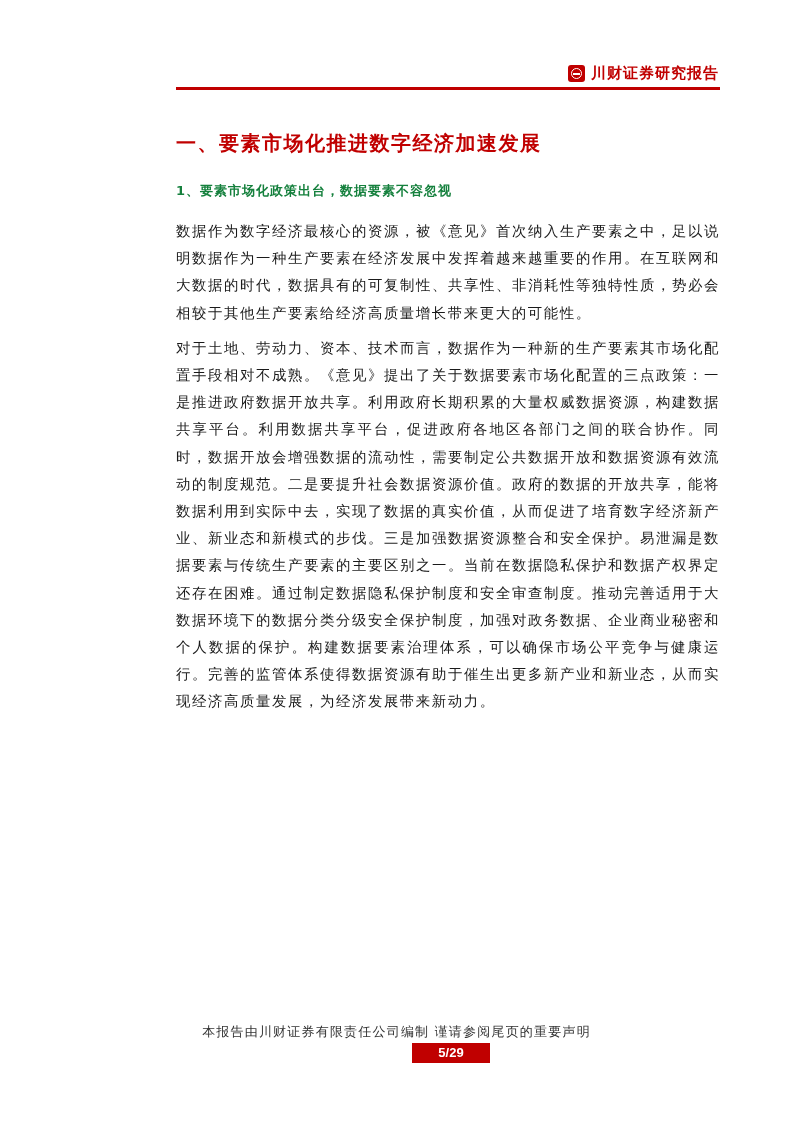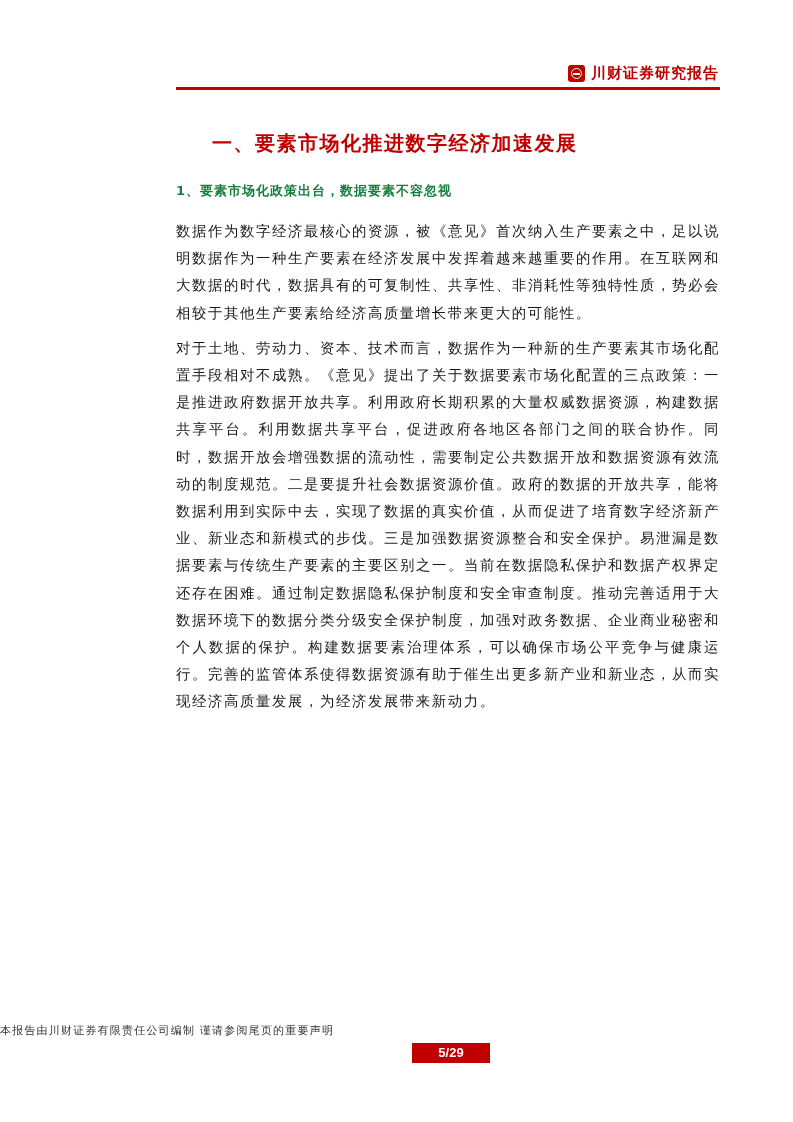--- a/index.html
+++ b/index.html
@@ -6,27 +6,27 @@
   body { width: 793px; height: 1122px; position: relative; overflow: hidden;
          font-family: "DejaVu Serif", "Liberation Serif", serif; color: #1a1a1a; }
   .header-brand { position: absolute; top: 64px; right: 74px; display: flex; align-items: center; gap: 6px; }
   .logo { width: 17px; height: 17px; background: #c00000; border-radius: 3px; position: relative; }
   .logo::before { content: ""; position: absolute; left: 3px; top: 3px; width: 11px; height: 11px;
                   border: 1.5px solid #fff; border-radius: 50%; box-sizing: border-box; }
   .logo::after { content: ""; position: absolute; left: 5px; top: 7.5px; width: 7px; height: 2px; background: #fff; }
   .brand-text { font-family: "DejaVu Sans", sans-serif; font-weight: bold; font-size: 15px; color: #c00000; letter-spacing: 1px; }
   .header-rule { position: absolute; left: 176px; top: 87px; width: 544px; height: 3px; background: #c00000; }
   .h1 { position: absolute; left: 176px; top: 130px; font-family: "DejaVu Sans", sans-serif; font-weight: bold;
-        font-size: 20px; color: #c00000; letter-spacing: 1.5px; margin-left: 36px; }
+        font-size: 20px; color: #c00000; letter-spacing: 1.5px; }
   .h2 { position: absolute; left: 176px; top: 182px; font-family: "DejaVu Sans", sans-serif; font-weight: bold;
         font-size: 13px; color: #15803d; letter-spacing: 1px; }
   .body { position: absolute; left: 176px; top: 218px; width: 544px; }
   .para { font-size: 14.4px; line-height: 27.2px; margin: 0 0 8px 0; text-align: justify; letter-spacing: 1.6px; }
-  .footer-note { position: absolute; left: 0; width: 793px; top: 1023px; text-align: left;
-                 font-size: 11px; color: #333; letter-spacing: 1.2px; }
+  .footer-note { position: absolute; left: 0; width: 793px; top: 1023px; text-align: center;
+                 font-size: 13px; color: #333; letter-spacing: 1.2px; }
   .page-badge { position: absolute; left: 412px; top: 1043px; width: 78px; height: 20px; background: #c00000;
                 color: #fff; font-family: "Liberation Sans", sans-serif; font-weight: bold; font-size: 13px;
                 text-align: center; line-height: 20px; }
 </style>
 </head>
 <body>
 
 <div class="header-brand">
   <span class="logo"></span>
   <span class="brand-text">川财证券研究报告</span>

